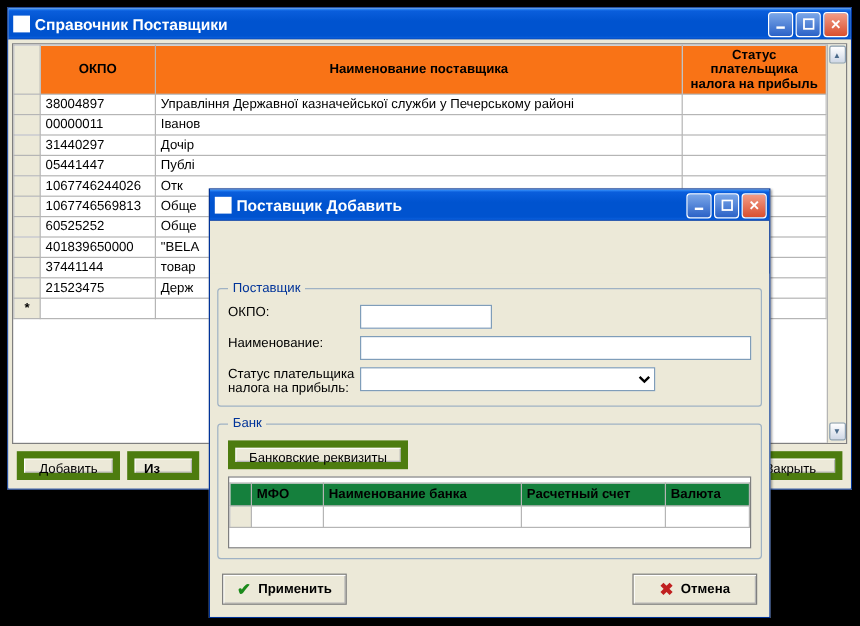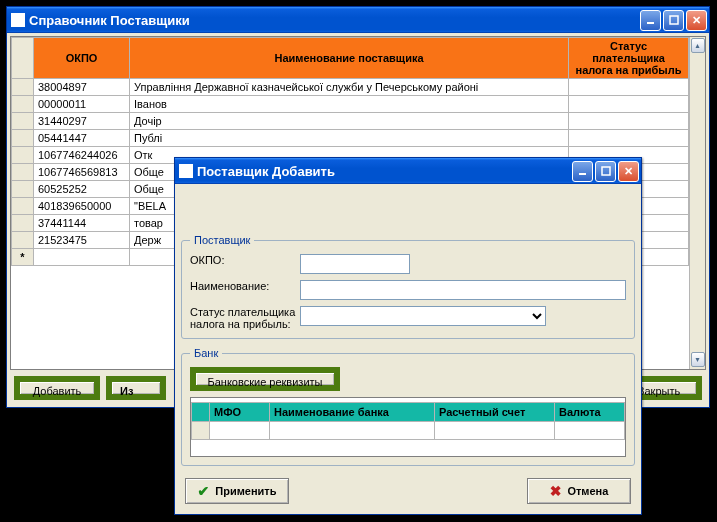--- a/index.html
+++ b/index.html
@@ -159,21 +159,21 @@
     border-collapse: collapse;
     width: 100%;
     table-layout: fixed;
     margin-top: 4px;
     background:#fff;
   }
   table.subgrid th, table.subgrid td {
     border: 1px solid #b5b5b5;
     font-size: 11px;
     font-weight: bold;
-    background: #14b8a6;
+    background: #15803d;
     padding: 3px 4px;
     text-align: left;
   }
   table.subgrid td { background:#fff; height:18px; font-weight:normal;}
   .dlg-footer {
     display: flex;
     padding: 8px;
     gap: 8px;
     align-items: center;
   }

